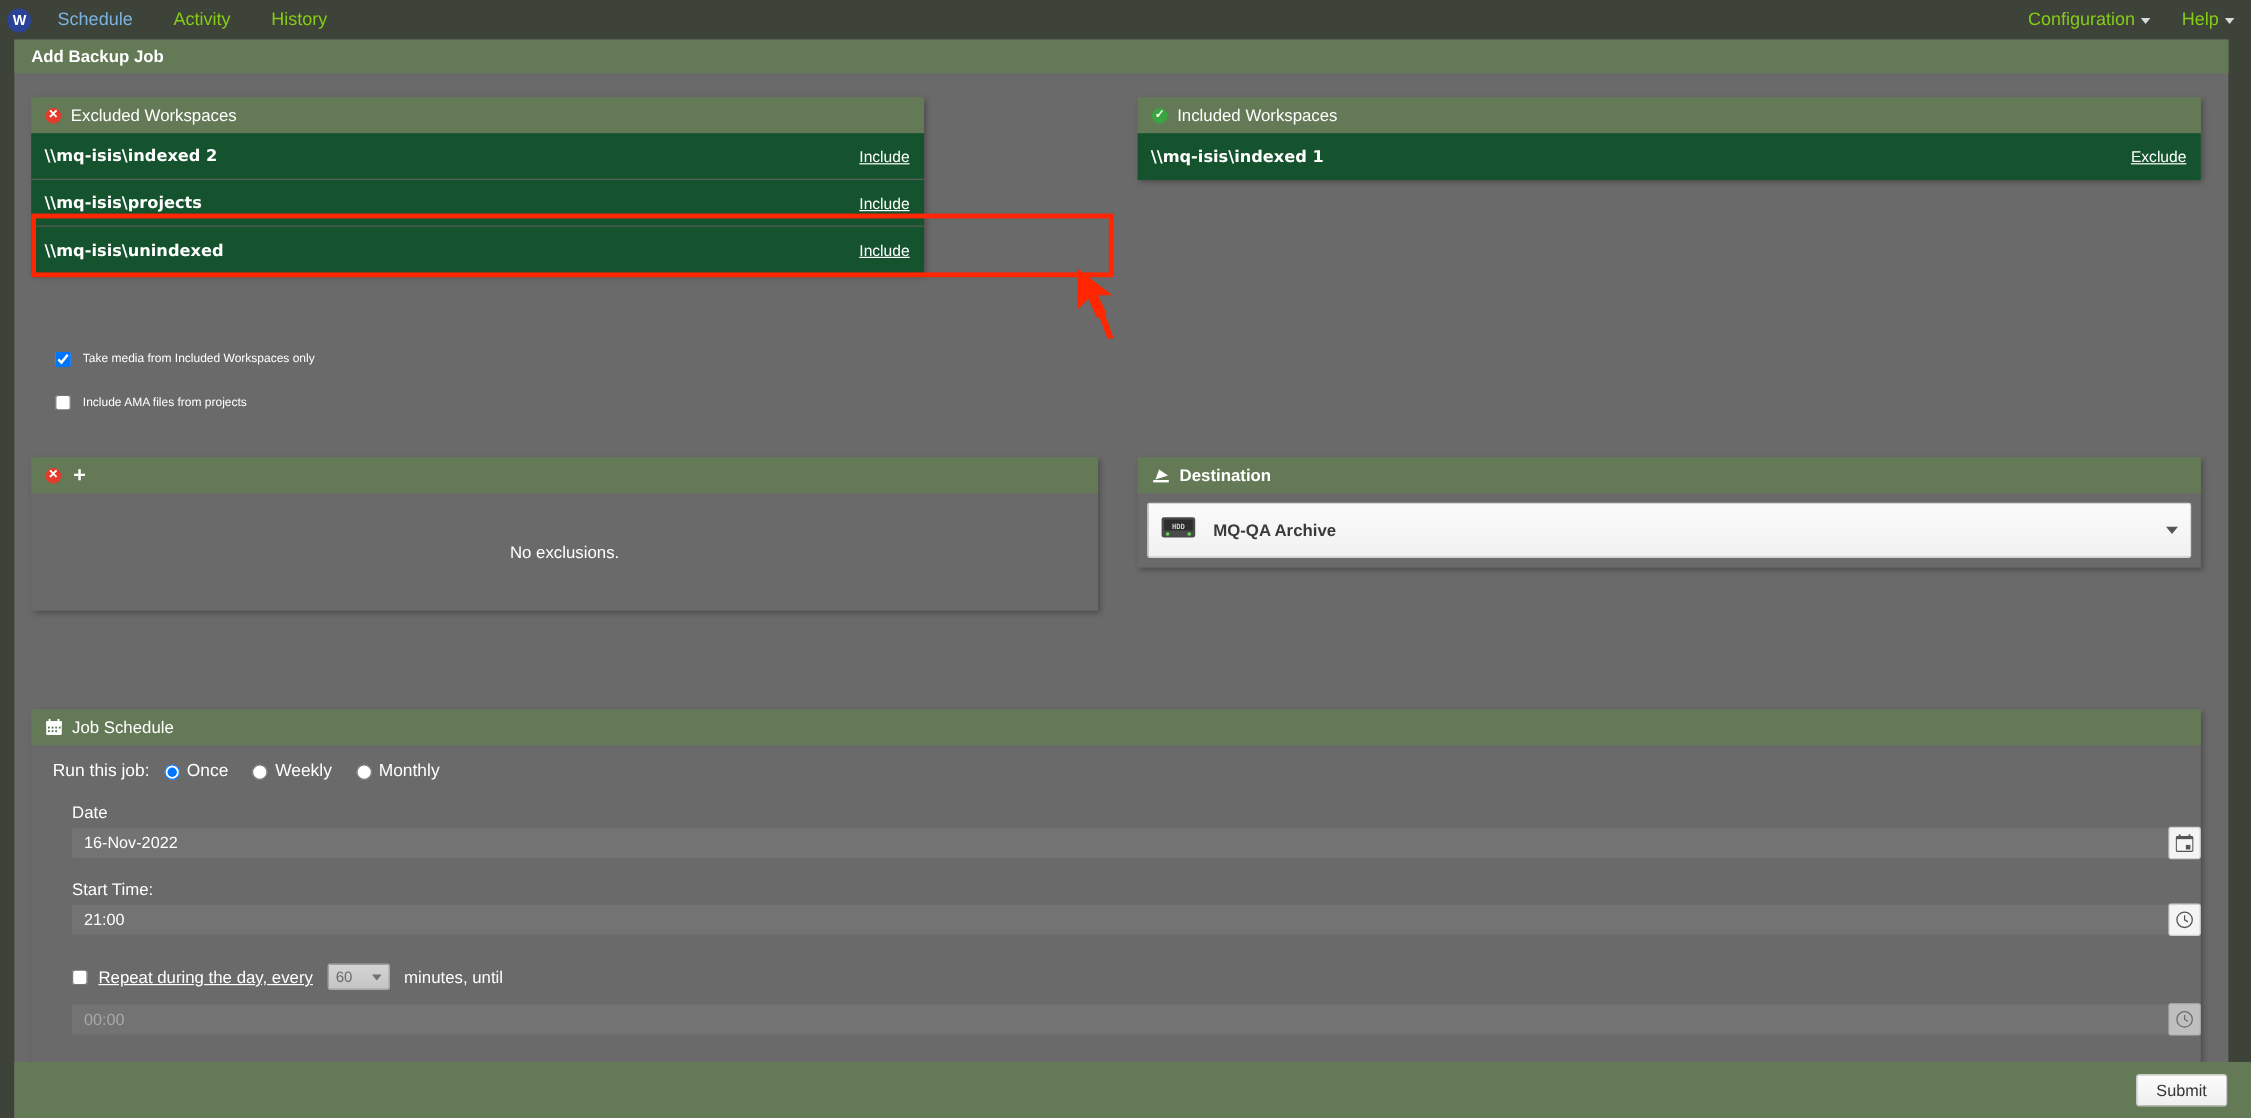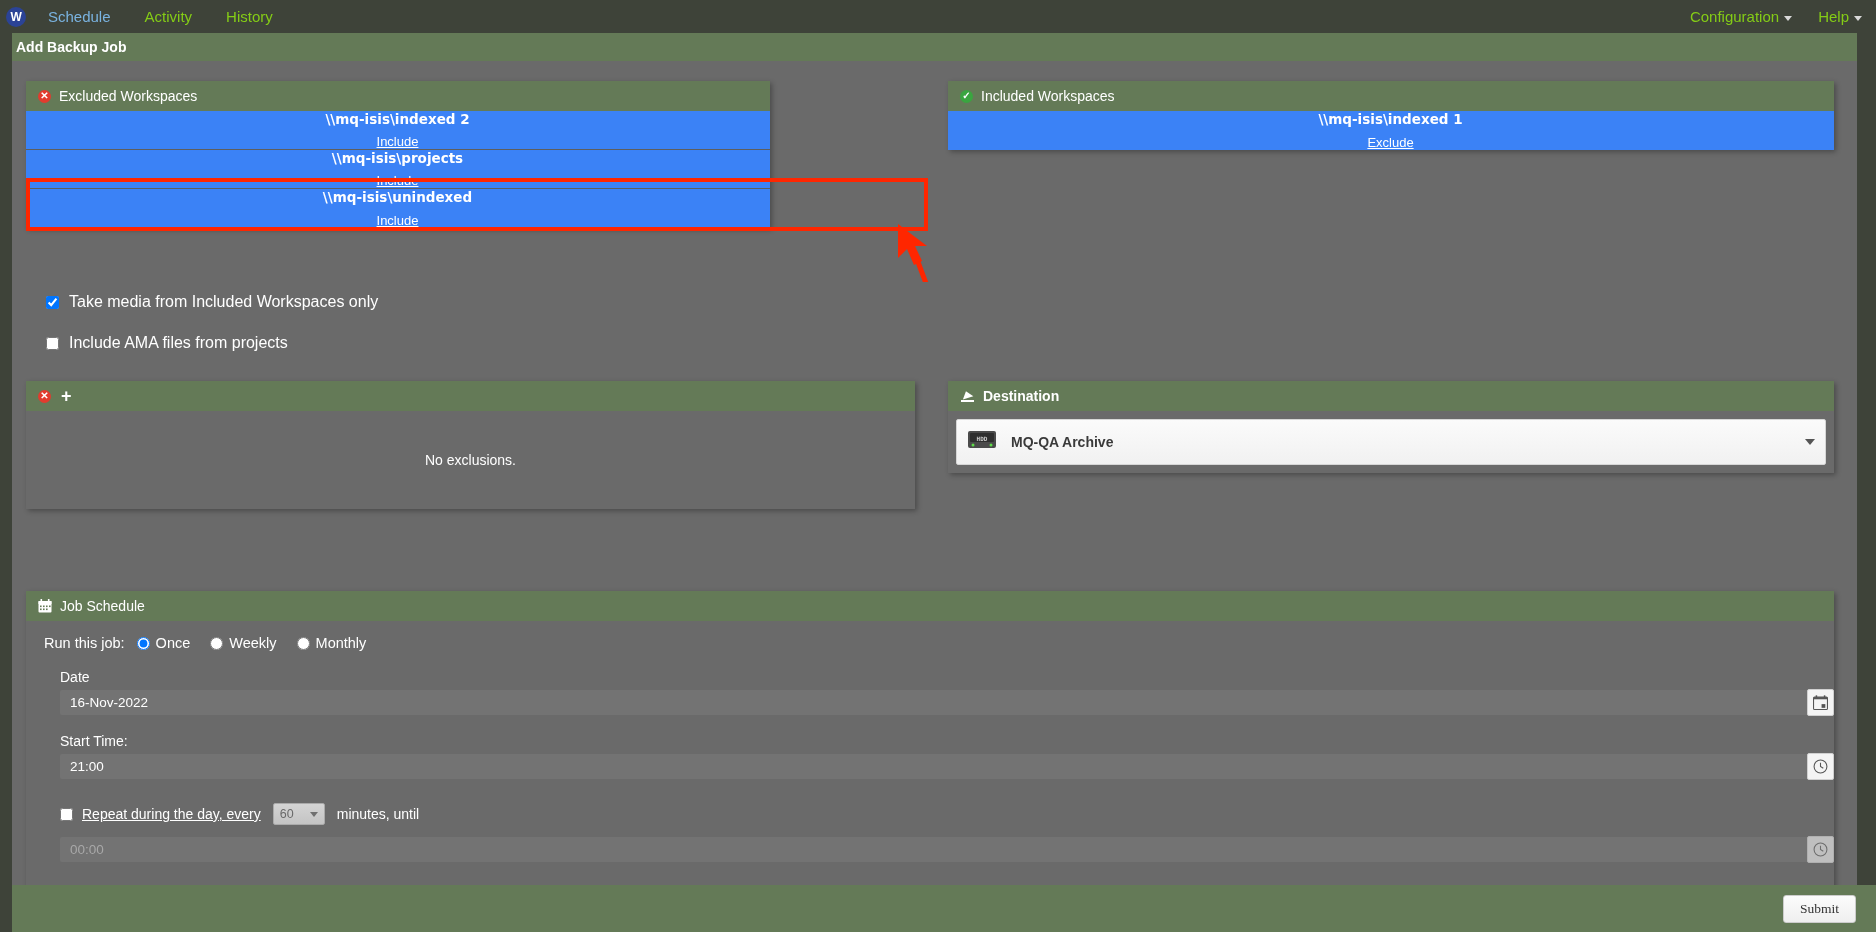--- a/index.html
+++ b/index.html
@@ -41,21 +41,21 @@
 
   
   #pagewrap {
     position: absolute; left: 12px; top: 33px;
     width: 1845px; height: 899px;
     background: #6a6a6a;
   }
   #page-title-bar {
     height: 28px; background: #647a57;
     display: flex; align-items: center;
-    padding-left: 4px;
+    padding-left: 14px;
     color: #ffffff; font-size: 14px; font-weight: bold;
   }
 
   
   .panel {
     background: #6a6a6a;
     box-shadow: 2px 2px 5px rgba(0,0,0,0.30);
     position: absolute;
   }
   .panel-head {
@@ -76,22 +76,21 @@
   .plus-btn {
     color: #ffffff; font-size: 18px; font-weight: bold;
     cursor: pointer; line-height: 1; padding: 0 2px;
   }
 
   
   .ws-row {
     height: 39px; display: flex; align-items: center;
     padding: 0 12px 0 11px;
     border-bottom: 1px solid #5e5e5e;
-    background: #3b82f6;
-    flex-direction: column;
+    background: #14532d;
   }
   .ws-row:last-child { border-bottom: none; }
   .ws-name {
     color: #ffffff; font-size: 13.5px; font-weight: bold; flex: 1;
     font-family: "DejaVu Sans", sans-serif;
   }
   .ws-action {
     color: #ffffff; font-size: 13px; text-decoration: underline;
     cursor: pointer;
   }
@@ -99,21 +98,21 @@
   
   #hl-rect {
     position: absolute; border: 4px solid #ff2600;
     pointer-events: none; z-index: 40;
   }
   #cursor-arrow { position: absolute; z-index: 50; pointer-events: none; }
 
   
   .cbrow { display: flex; align-items: center; margin-bottom: 0; }
   .cbrow .cblabel {
-    color: #ffffff; font-size: 16px; margin-left: 10px;
+    color: #ffffff; font-size: 10px; margin-left: 10px;
   }
   input[type=checkbox], input[type=radio] {
     margin: 0; width: 13px; height: 13px; cursor: pointer;
   }
 
   
   #dest-select {
     margin: 8px; height: 46px;
     background: linear-gradient(#fbfbfb,#f1f1f1);
     border: 1px solid #d6d6d6; border-radius: 2px;
@@ -173,21 +172,21 @@
   #footer {
     position: absolute; left: 12px; top: 885px;
     width: 1864px; height: 47px; background: #647a57;
   }
   #submit-btn {
     position: absolute; right: 20px; top: 10px;
     padding: 5px 16px; font-size: 13.5px;
     background: linear-gradient(#fcfcfc,#efefef);
     border: 1px solid #cccccc; border-radius: 3px;
     color: #333333; cursor: pointer;
-    font-family: Liberation Serif, serif;
+    font-family: Liberation Sans, sans-serif;
     margin-left: 36px;
   }
 </style>
 </head>
 <body>
 
 <div id="topnav">
   <div id="logo">W</div>
   <a class="navlink active" href="#">Schedule</a>
   <a class="navlink" href="#">Activity</a>

